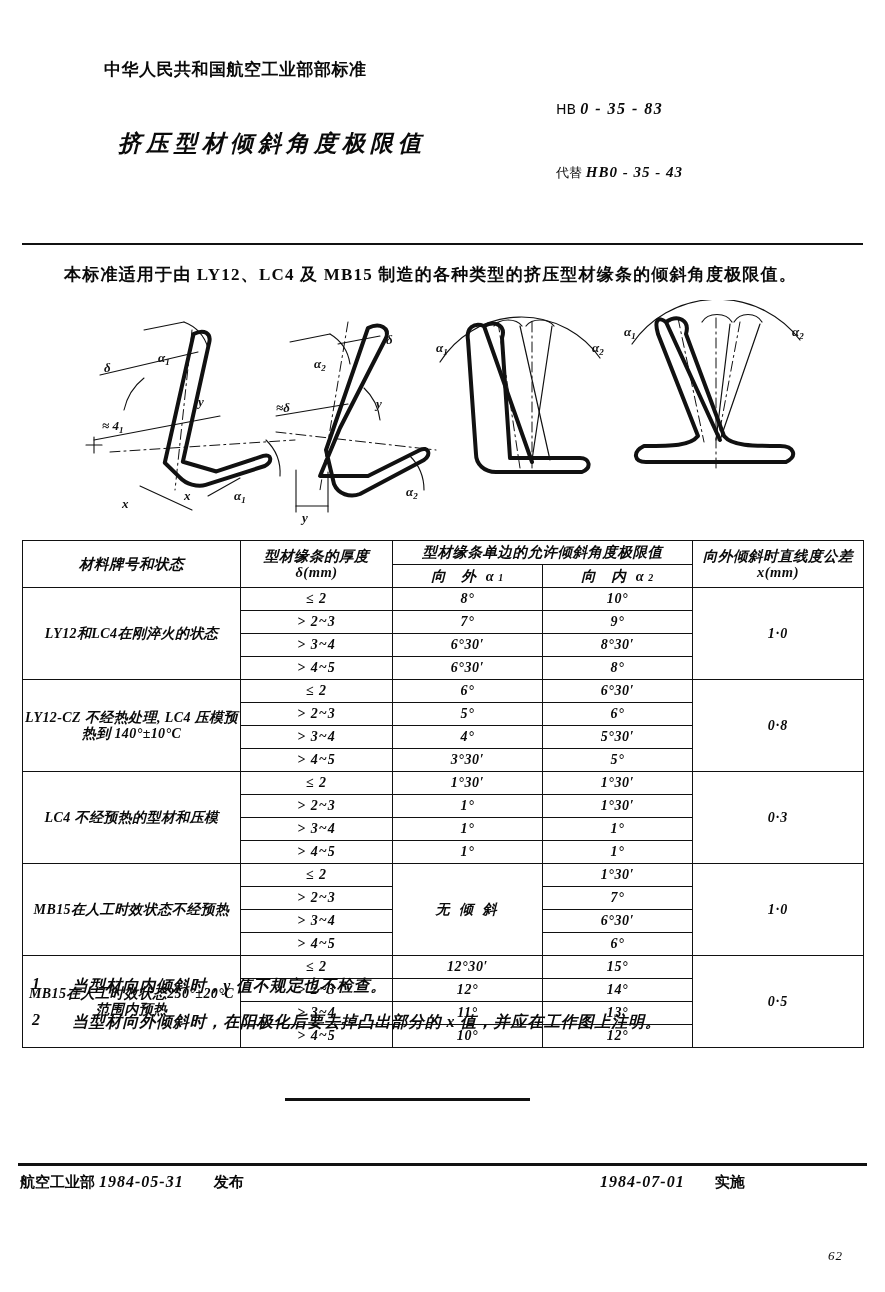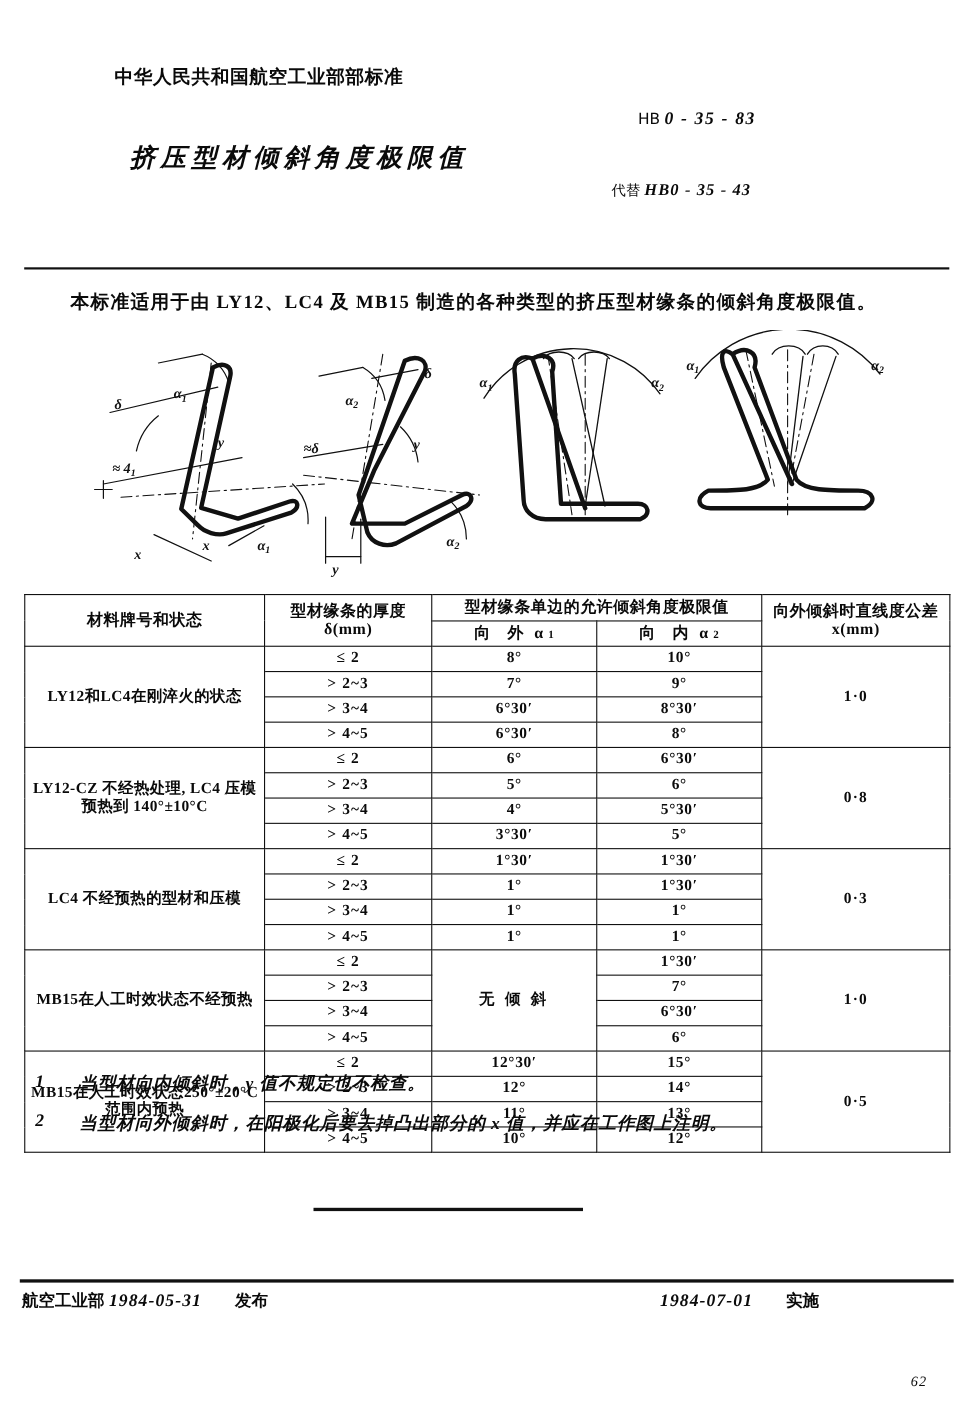--- a/index.html
+++ b/index.html
@@ -44,21 +44,20 @@
     font-size: 23px;
     letter-spacing: 5px;
     white-space: nowrap;
   }
   .std-no {
     position: absolute;
     left: 556px;
     top: 100px;
     font-size: 16px;
     white-space: nowrap;
-    margin-left: 24px;
   }
   .std-no .prefix {
     font-style: normal;
     font-family: "DejaVu Sans", "Liberation Sans", sans-serif;
     font-size: 14px;
   }
   .std-no .code {
     font-style: italic;
     font-weight: bold;
     letter-spacing: 1.5px;
@@ -116,20 +115,21 @@
   .tbl-wrap {
     position: absolute;
     left: 22px;
     top: 540px;
     width: 841px;
   }
   table.spec {
     border-collapse: collapse;
     width: 841px;
     table-layout: fixed;
+    font-style: italic;
     font-weight: bold;
   }
   table.spec th, table.spec td {
     border: 1.6px solid #111;
     text-align: center;
     vertical-align: middle;
     padding: 0;
     font-size: 14px;
     line-height: 1.15;
   }

